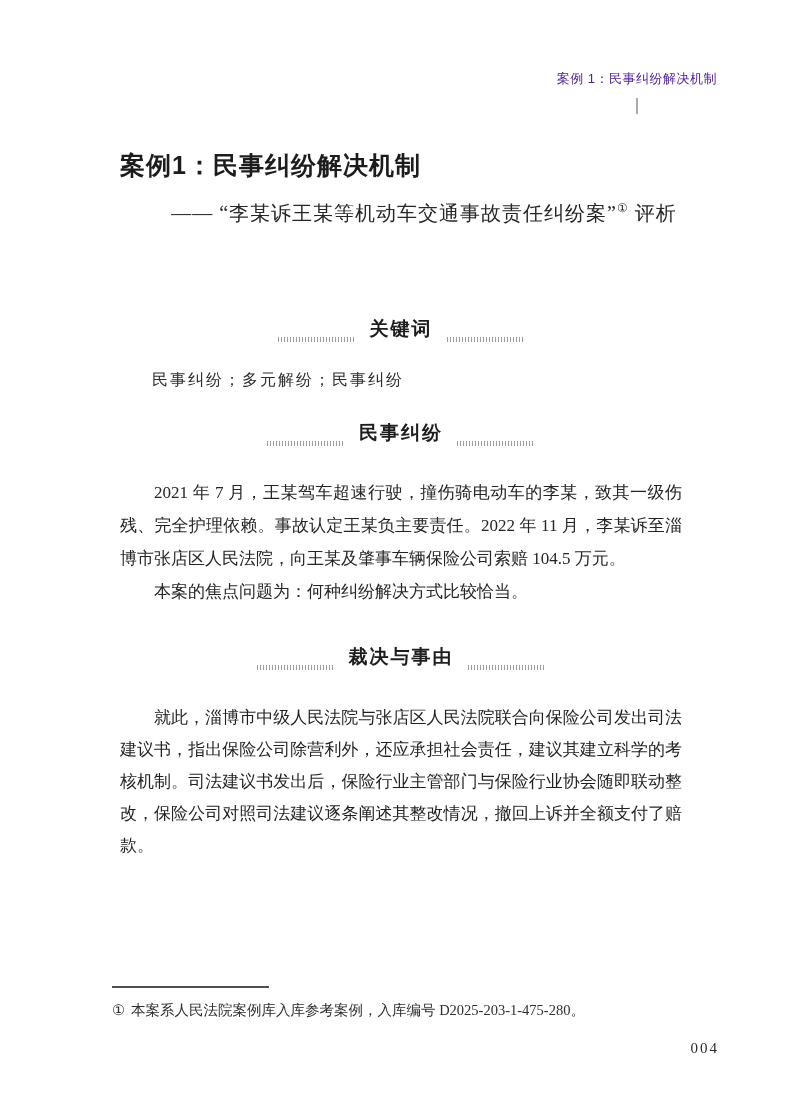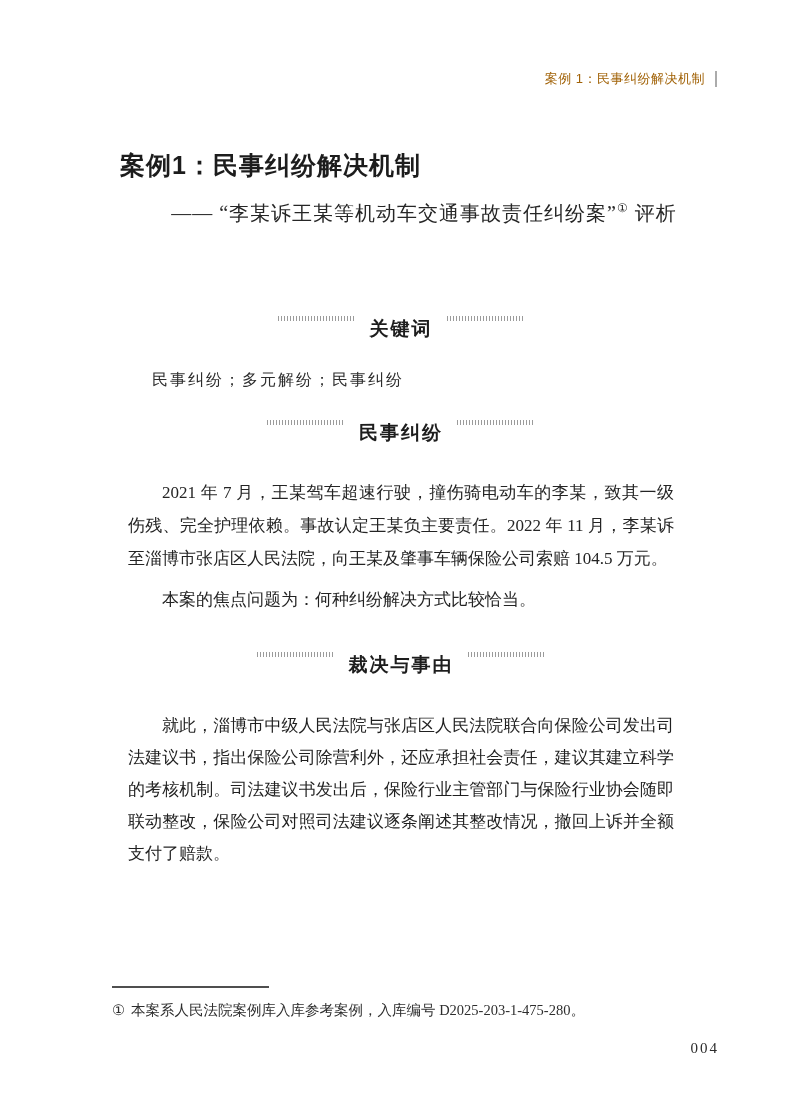--- a/index.html
+++ b/index.html
@@ -15,22 +15,23 @@
   
   .running-header {
     position: absolute;
     top: 70px;
     right: 82px;
     display: flex;
     align-items: center;
     gap: 10px;
     font-family: "Liberation Sans", "DejaVu Sans", sans-serif;
     font-size: 13px;
-    color: #a16207;
+    color: #4c1d95;
     letter-spacing: 0.5px;
+    flex-direction: column;
   }
   .running-header .divider {
     width: 2px;
     height: 16px;
     background: #ababab;
   }
   
   .content {
     position: absolute;
     left: 120px;
@@ -57,21 +58,21 @@
     white-space: nowrap;
   }
   .page-subtitle sup {
     font-size: 12px;
     vertical-align: super;
     line-height: 0;
   }
   
   .sec-head {
     display: flex;
-    align-items: flex-start;
+    align-items: flex-end;
     justify-content: center;
     gap: 14px;
   }
   .sec-head .rule {
     width: 78px;
     height: 5px;
     background: repeating-linear-gradient(90deg, #9b9b9b 0 1px, transparent 1px 3px);
   }
   .sec-head .sec-title {
     font-size: 19px;
@@ -84,21 +85,21 @@
   .mt-decision-head  { margin-top: 36px; }
   .keywords-line {
     margin: 24px 0 0 0;
     font-size: 16px;
     line-height: 28px;
     text-indent: 2em;
     letter-spacing: 2px;
     color: #2c2c2c;
   }
   .body-p {
-    margin: 8px;
+    margin: 0;
     font-size: 17px;
     line-height: 33px;
     text-indent: 2em;
     text-align: justify;
     color: #242424;
   }
   .first-p-intro    { margin-top: 30px; }
   .first-p-decision { margin-top: 32px; line-height: 32px; color: #1f1f1f; }
   
   .footnote {

